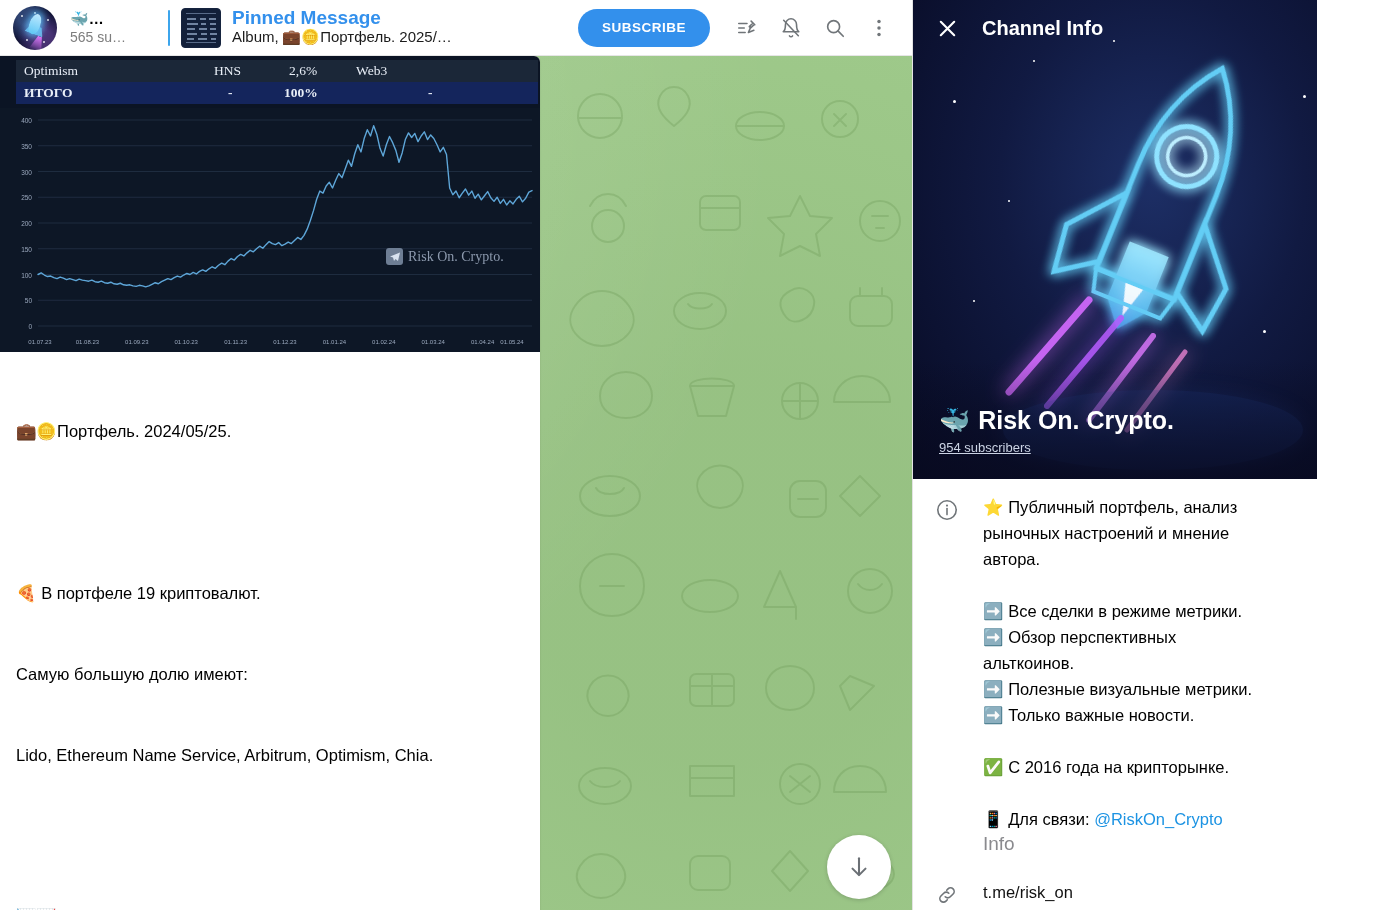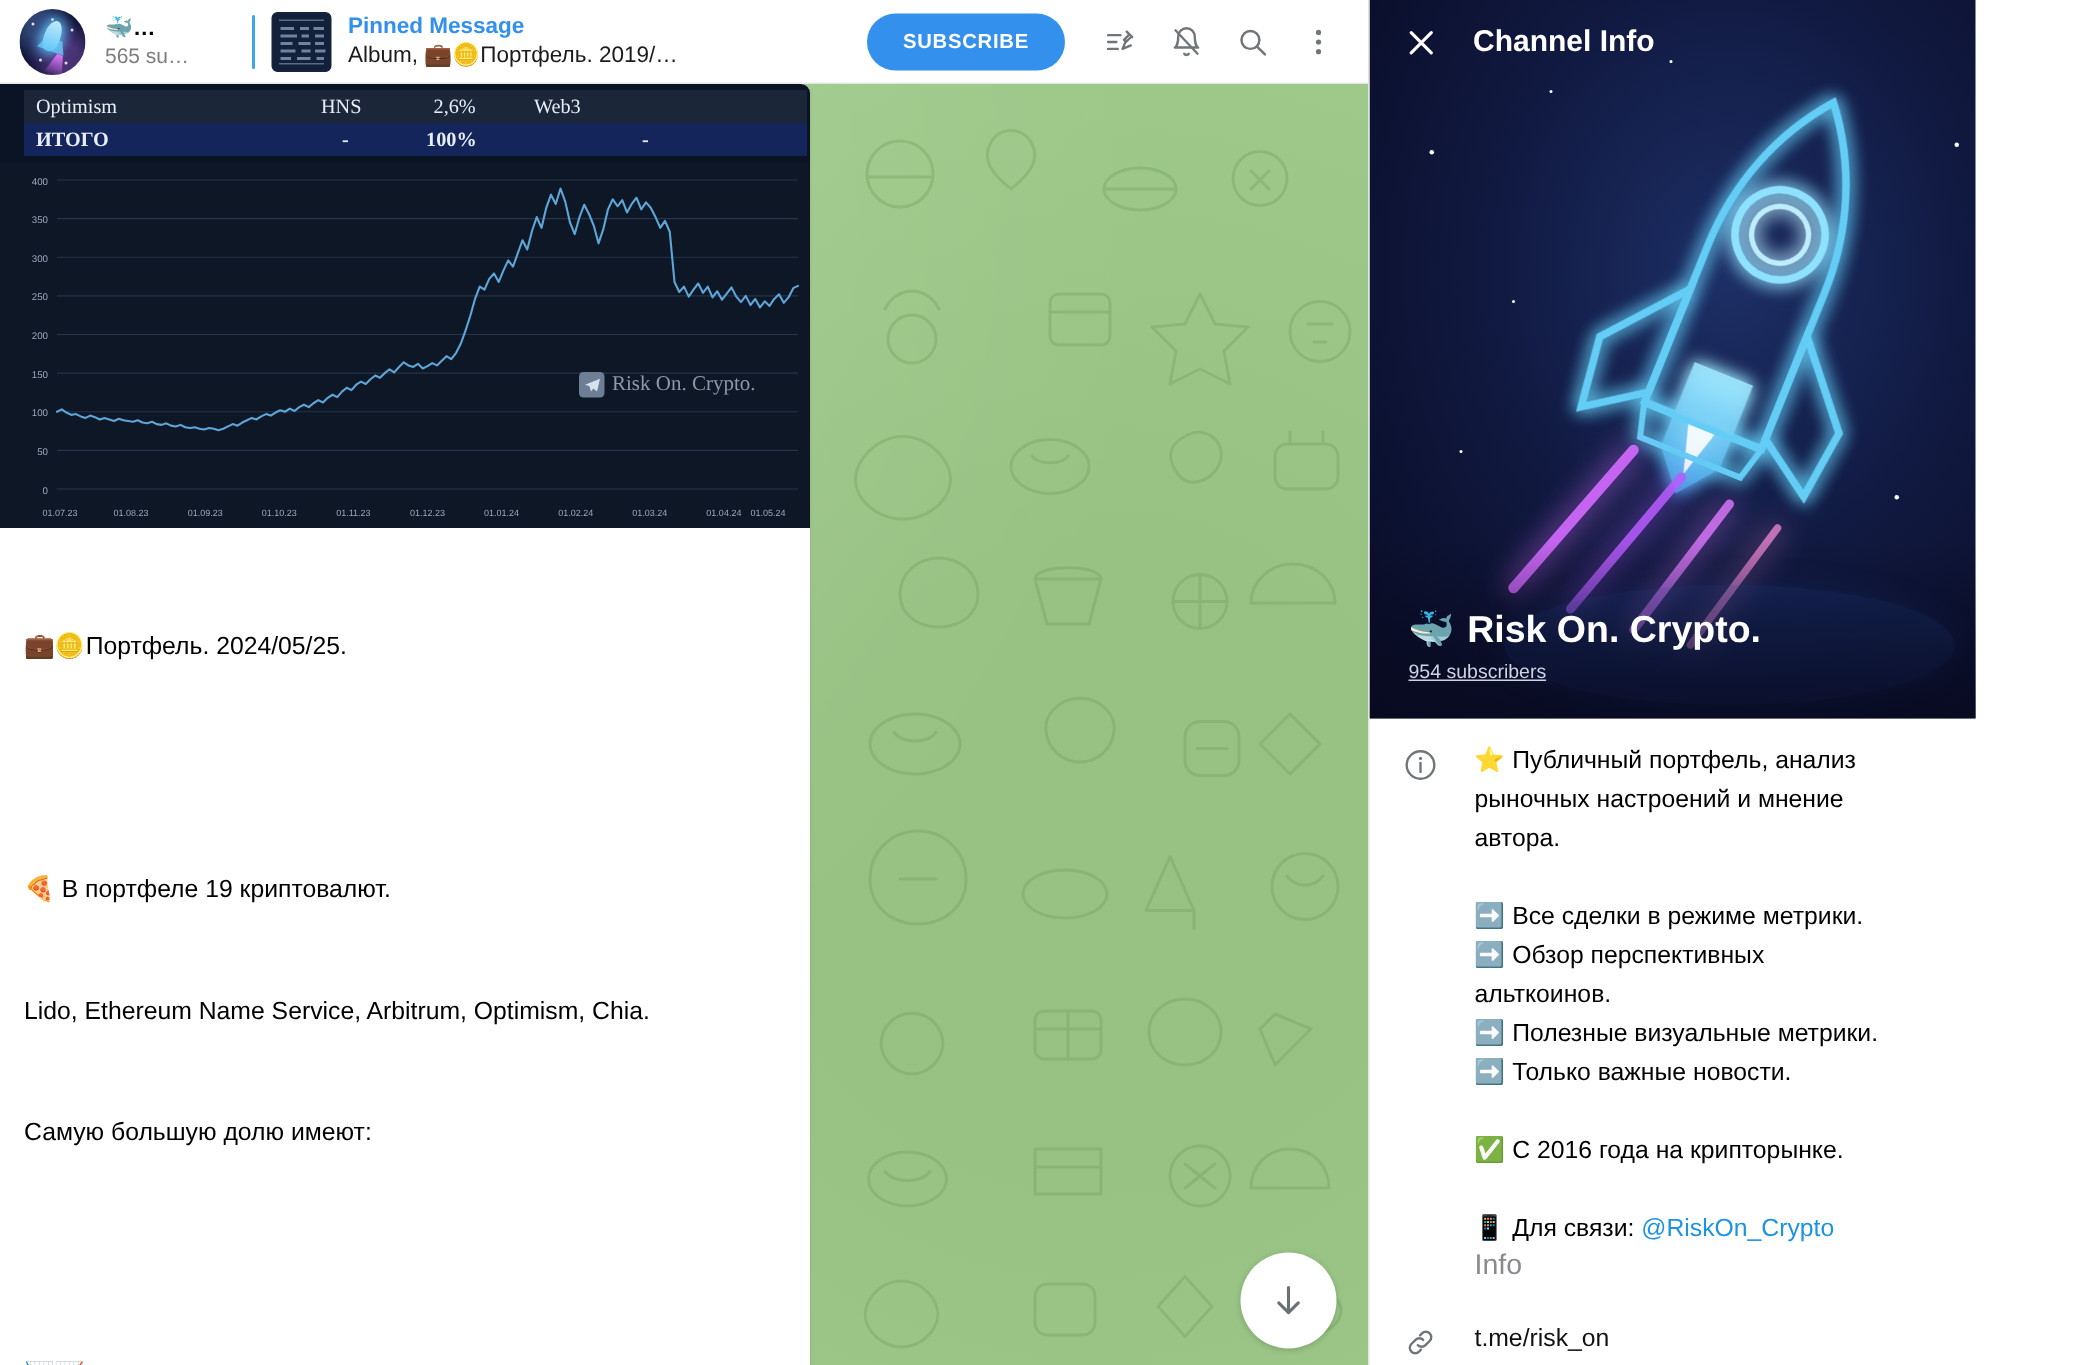--- a/index.html
+++ b/index.html
@@ -93,21 +93,21 @@
     border: 1px solid #16243f;
   }
   .pin-thumb .trow {
     position: absolute; left: 4px; right: 4px; height: 1.5px;
     background: rgba(175,200,235,.45);
   }
   .pin-thumb .tcell {
     position: absolute; height: 2px; background: rgba(190,215,245,.55);
   }
   .pin-text { margin-left: 11px; min-width: 0; display: flex; flex-direction: column; }
-  .pin-title { font-size: 15px; font-weight: 600; color: #3390ec; line-height: 19px; }
+  .pin-title { font-size: 19px; font-weight: 600; color: #3390ec; line-height: 19px; }
   .pin-msg {
     font-size: 15px; color: #1b1b1b; line-height: 20px;
     white-space: nowrap; overflow: hidden; text-overflow: ellipsis;
     max-width: 270px;
   }
 
   .header-actions { display: flex; align-items: center; gap: 2px; margin-left: auto; }
   .subscribe-btn {
     background: #3390ec; color: #fff;
     font-size: 13.5px; font-weight: 600; letter-spacing: .5px;
@@ -276,21 +276,21 @@
           <span class="tcell" style="left:28px;top:19px;width:6px"></span>
           <span class="tcell" style="left:5px;top:24px;width:10px"></span>
           <span class="tcell" style="left:19px;top:24px;width:6px"></span>
           <span class="tcell" style="left:28px;top:24px;width:7px"></span>
           <span class="tcell" style="left:5px;top:29px;width:7px"></span>
           <span class="tcell" style="left:16px;top:29px;width:9px"></span>
           <span class="tcell" style="left:29px;top:29px;width:5px"></span>
         </div>
         <div class="pin-text">
           <div class="pin-title">Pinned Message</div>
-          <div class="pin-msg">Album, 💼🪙Портфель. 2019/…</div>
+          <div class="pin-msg">Album, 💼🪙Портфель. 2025/…</div>
         </div>
       </div>
 
       <div class="header-actions">
         <button class="subscribe-btn">SUBSCRIBE</button>
 
         <button class="icon-btn" title="Pinned messages">
           <svg width="22" height="22" viewBox="0 0 24 24" fill="none" stroke="currentColor" stroke-width="1.7" stroke-linecap="round">
             <path d="M3 7h9M3 12h6M3 17h7"></path>
             <path d="M16.5 4.5l4 4M18.5 6.5l-4 4 1.5 1.5 4-4M16 11l-2.5 6 6-2.5" stroke-linejoin="round"></path>
@@ -445,22 +445,22 @@
                 </svg>
             </span>
             <span>Risk On. Crypto.</span>
           </div>
         </div>
 
         <div class="msg-text">
           <span class="msg-line">💼🪙Портфель. 2024/05/25.</span>
           <span class="msg-line">&nbsp;</span>
           <span class="msg-line">🍕 В портфеле 19 криптовалют.</span>
+          <span class="msg-line">Самую большую долю имеют:</span>
           <span class="msg-line">Lido, Ethereum Name Service, Arbitrum, Optimism, Chia.</span>
-          <span class="msg-line">Самую большую долю имеют:</span>
           <span class="msg-line">&nbsp;</span>
           <span class="msg-line">📉📈Изменения величины портфеля:</span>
           
           
           
           
           
           
           
           

